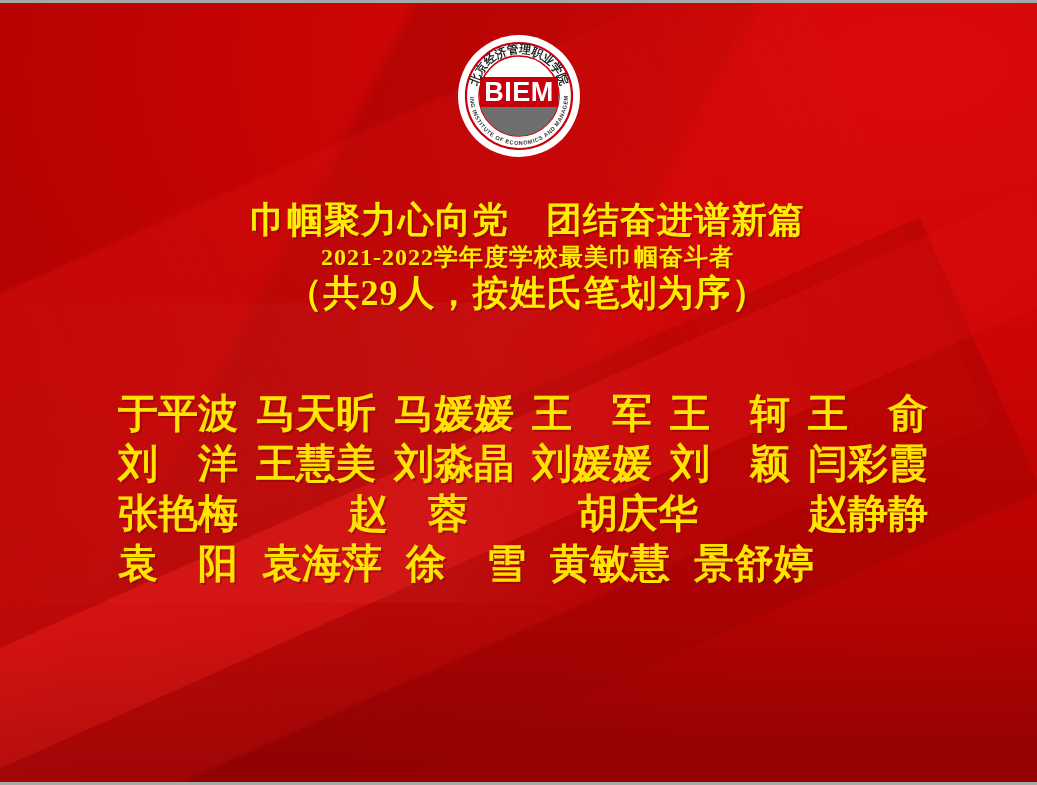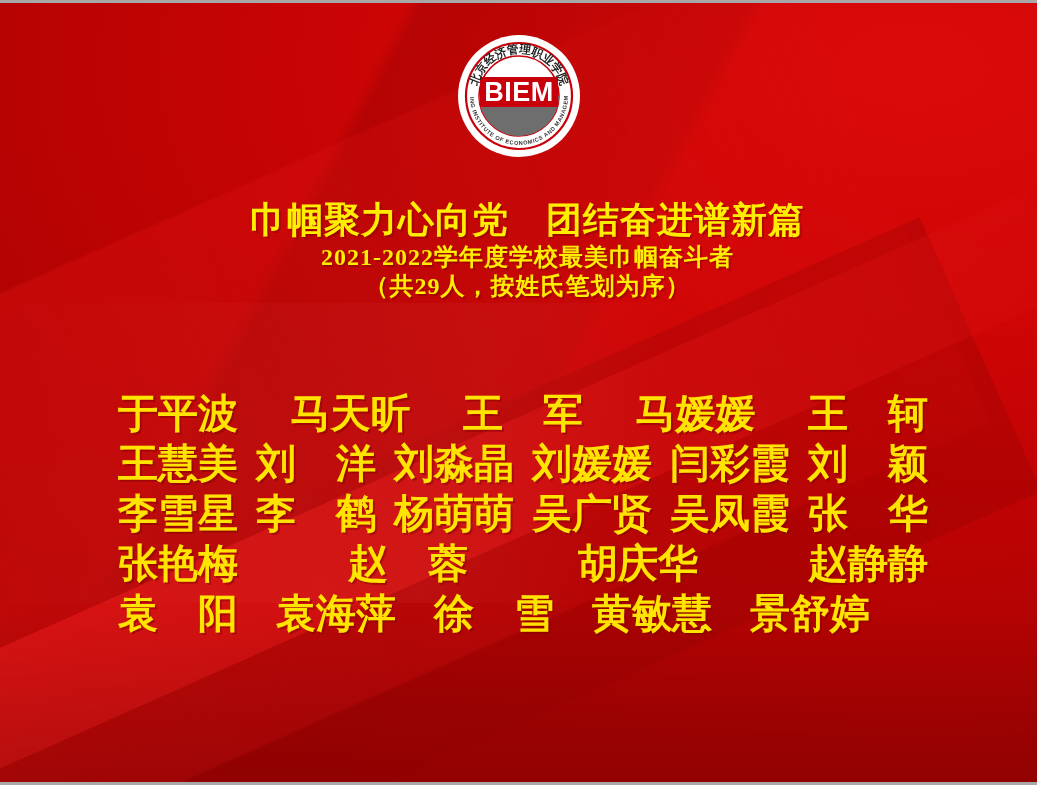--- a/index.html
+++ b/index.html
@@ -125,39 +125,38 @@
     line-height: 1.22;
     text-shadow: 2px 2px 0 rgba(120,0,0,0.40);
   }
   .title-line {
     font-size: 37px;
     white-space: pre;
     padding-left: 18px;
   }
   .title-line.l1 { font-size: 36px; }
   .title-line.l2 { font-size: 24px; }
-  .title-line.l3 { font-size: 24px; }
+  .title-line.l3 { font-size: 36px; }
 
   
   .names {
     position: absolute;
     left: 118px;
     top: 386px;
     width: 810px;
     color: #ffe400;
     font-weight: bold;
     font-size: 40px;
     line-height: 50px;
     text-shadow: 2px 2px 0 rgba(125,0,0,0.45);
   }
   .name-row {
     display: flex;
     justify-content: space-between;
     white-space: nowrap;
-    gap: 14px;
   }
   .name-row.partial {
     justify-content: flex-start;
   }
   .name-row.partial .name-cell {
     margin-right: 24px;
   }
   .name-cell {
     white-space: pre;
     display: inline-block;
@@ -209,39 +208,32 @@
   <div class="title-block">
     <div class="title-line l1">巾帼聚力心向党　团结奋进谱新篇</div>
     <div class="title-line l2">2021-2022学年度学校最美巾帼奋斗者</div>
     <div class="title-line l3">（共29人，按姓氏笔划为序）</div>
   </div>
 
   <div class="names" id="names-container">
       <div class="name-row">
         <span class="name-cell">于平波</span>
         <span class="name-cell">马天昕</span>
+        <span class="name-cell">马媛媛</span>
         <span class="name-cell">王　军</span>
-        <span class="name-cell">马媛媛</span>
         <span class="name-cell">王　轲</span>
+        <span class="name-cell">王　俞</span>
       </div>
       <div class="name-row">
+        <span class="name-cell">刘　洋</span>
         <span class="name-cell">王慧美</span>
-        <span class="name-cell">刘　洋</span>
         <span class="name-cell">刘淼晶</span>
         <span class="name-cell">刘媛媛</span>
+        <span class="name-cell">刘　颖</span>
         <span class="name-cell">闫彩霞</span>
-        <span class="name-cell">刘　颖</span>
-      </div>
-      <div class="name-row">
-        <span class="name-cell">李雪星</span>
-        <span class="name-cell">李　鹤</span>
-        <span class="name-cell">杨萌萌</span>
-        <span class="name-cell">吴广贤</span>
-        <span class="name-cell">吴凤霞</span>
-        <span class="name-cell">张　华</span>
       </div>
       <div class="name-row">
         <span class="name-cell">张艳梅</span>
         <span class="name-cell">赵　蓉</span>
         <span class="name-cell">胡庆华</span>
         <span class="name-cell">赵静静</span>
       </div>
       <div class="name-row partial">
         <span class="name-cell">袁　阳</span>
         <span class="name-cell">袁海萍</span>

